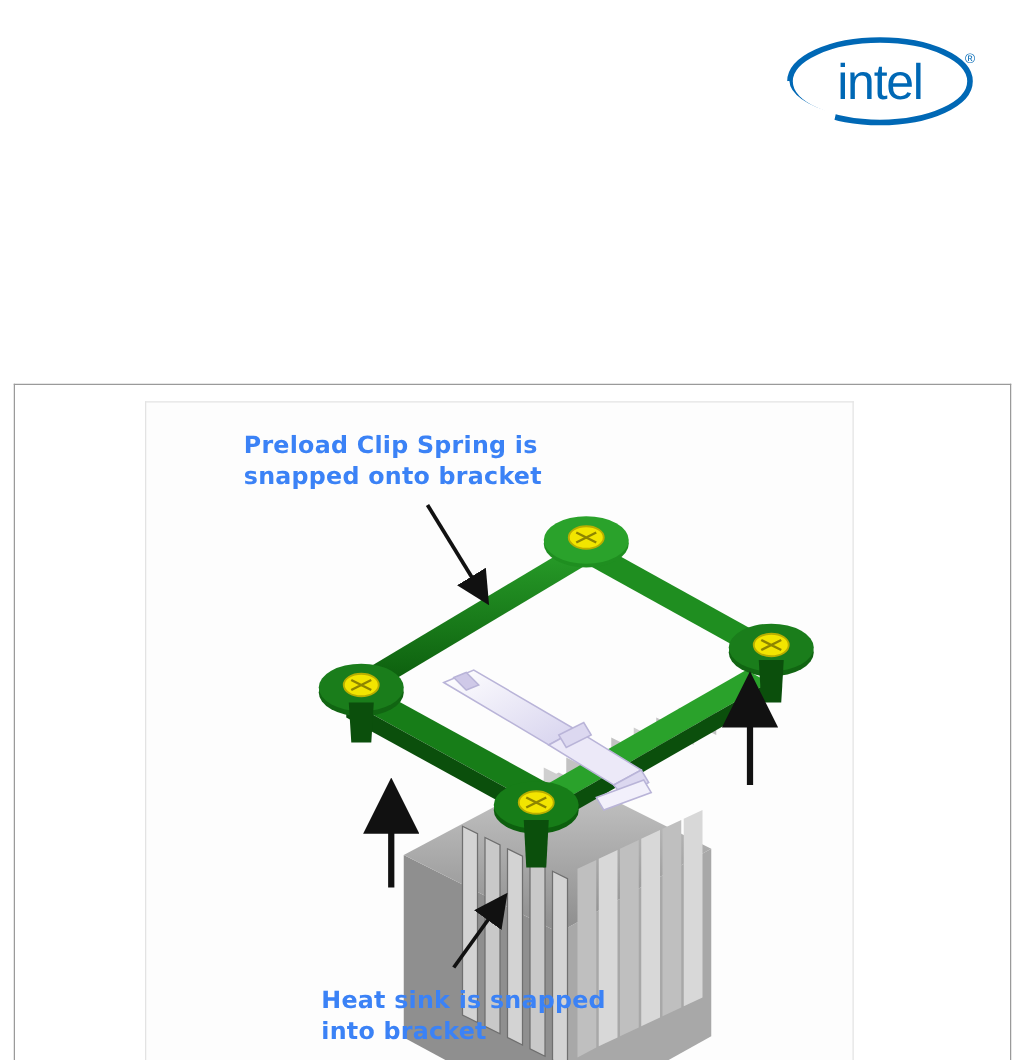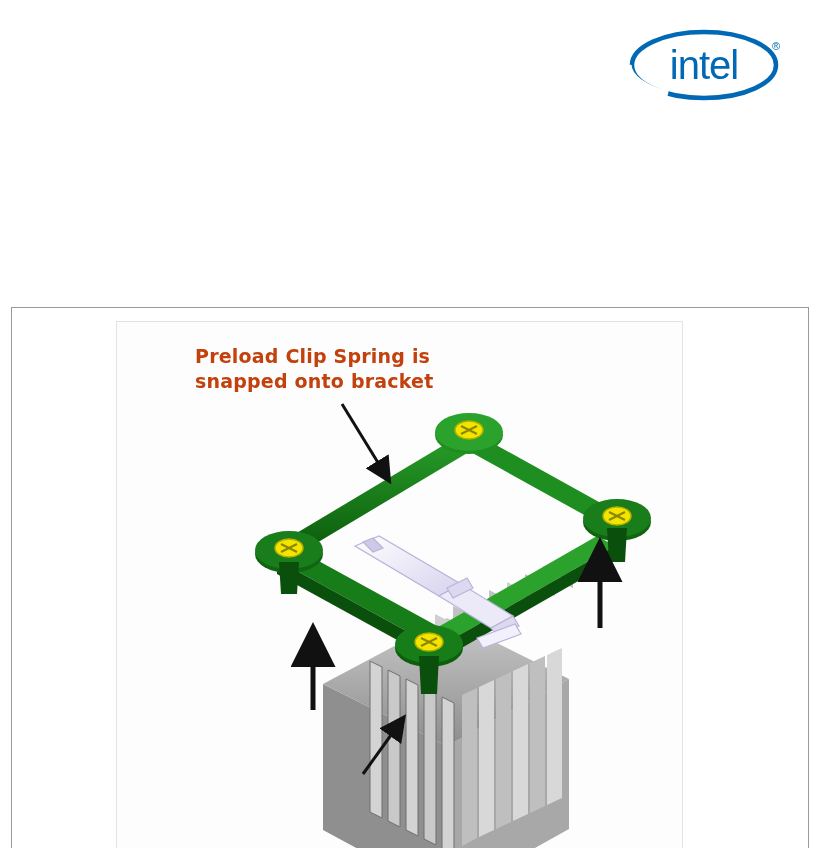--- a/index.html
+++ b/index.html
@@ -51,21 +51,21 @@
     overflow: hidden;
   }
 
   
   .callout {
     position: absolute;
     font-family: "DejaVu Sans", sans-serif;
     font-weight: bold;
     font-size: 19px;
     line-height: 25px;
-    color: #c2410c;
+    color: #3b82f6;
     white-space: pre-line;
     letter-spacing: 0.2px;
   }
   .callout-top {
     left: 78px;
     top: 22px;
     width: 330px;
   }
   .callout-bottom {
     left: 140px;
@@ -238,15 +238,17 @@
       <line x1="246" y1="452" x2="282" y2="402" stroke="#111111" stroke-width="3" marker-end="url(#ah)"></line>
 
       <line x1="196" y1="388" x2="196" y2="320" stroke="#111111" stroke-width="5" marker-end="url(#ah)"></line>
 
       <line x1="483" y1="306" x2="483" y2="235" stroke="#111111" stroke-width="5" marker-end="url(#ah)"></line>
     </svg>
 
     <div class="callout callout-top">Preload Clip Spring is
 snapped onto bracket</div>
 
+    <div class="callout callout-bottom">Heat sink  is snapped
+into bracket</div>
 
   </div>
 </div>
 
 </body></html>

